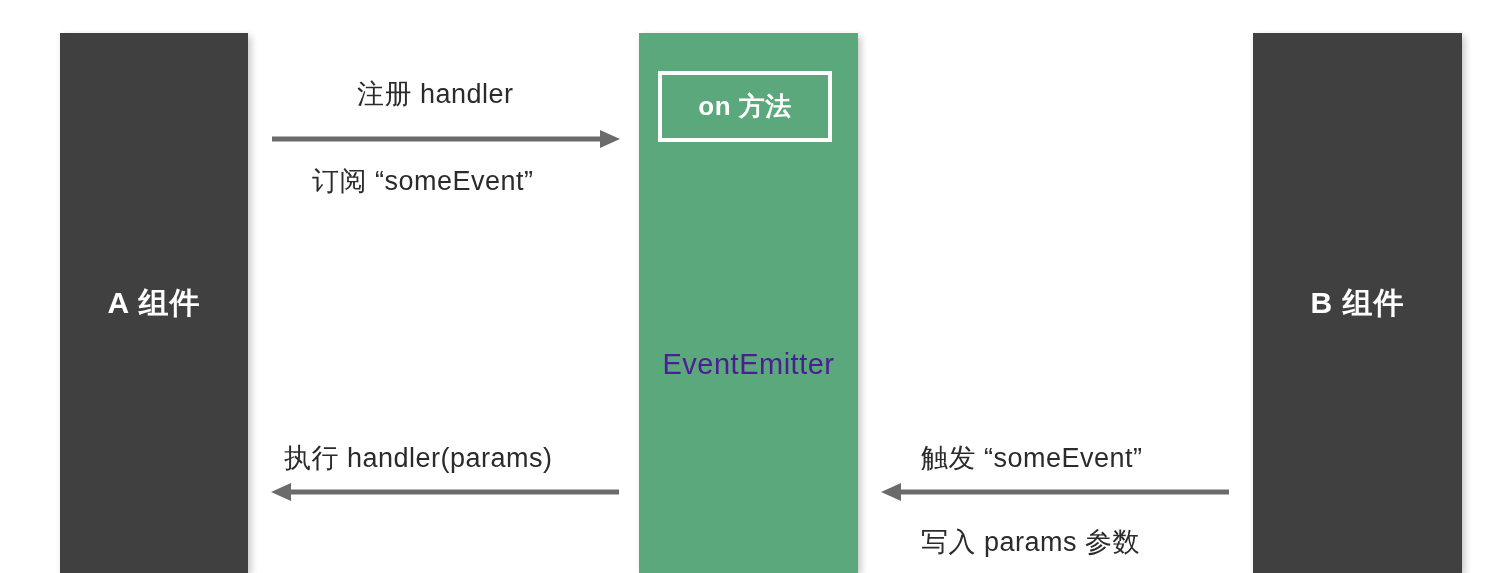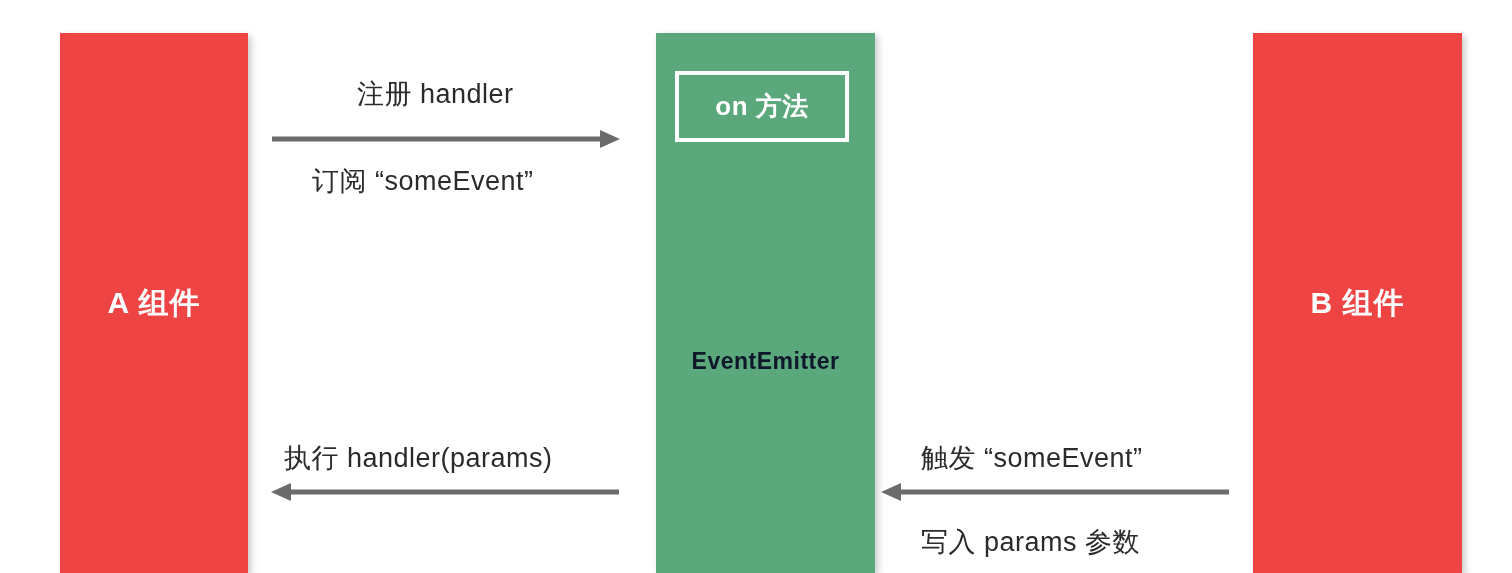--- a/index.html
+++ b/index.html
@@ -20,34 +20,34 @@
 
   
   .box {
     position: absolute;
     box-sizing: border-box;
     display: flex;
     align-items: center;
     justify-content: center;
     box-shadow: 3px 3px 7px rgba(0,0,0,0.22);
   }
-  .box-orange { background: #ef4444; text-align: center; }
-  .box-green  { background: #5aa87c; margin-left: 17px; }
+  .box-orange { background: #404040; text-align: center; }
+  .box-green  { background: #5aa87c; }
 
   .box-label {
     color: #ffffff;
     font-size: 30px;
     font-weight: bold;
     letter-spacing: 1px;
     white-space: nowrap;
   }
   .box-label-plain {
-    color: #0f172a;
-    font-size: 23px;
-    font-weight: bold;
+    color: #4c1d95;
+    font-size: 29px;
+    font-weight: normal;
     letter-spacing: 0.5px;
     white-space: nowrap;
   }
 
   #box-a {
     left: 60px; top: 33px; width: 188px; height: 540px;
   }
   #box-b {
     left: 1253px; top: 33px; width: 209px; height: 540px;
   }

